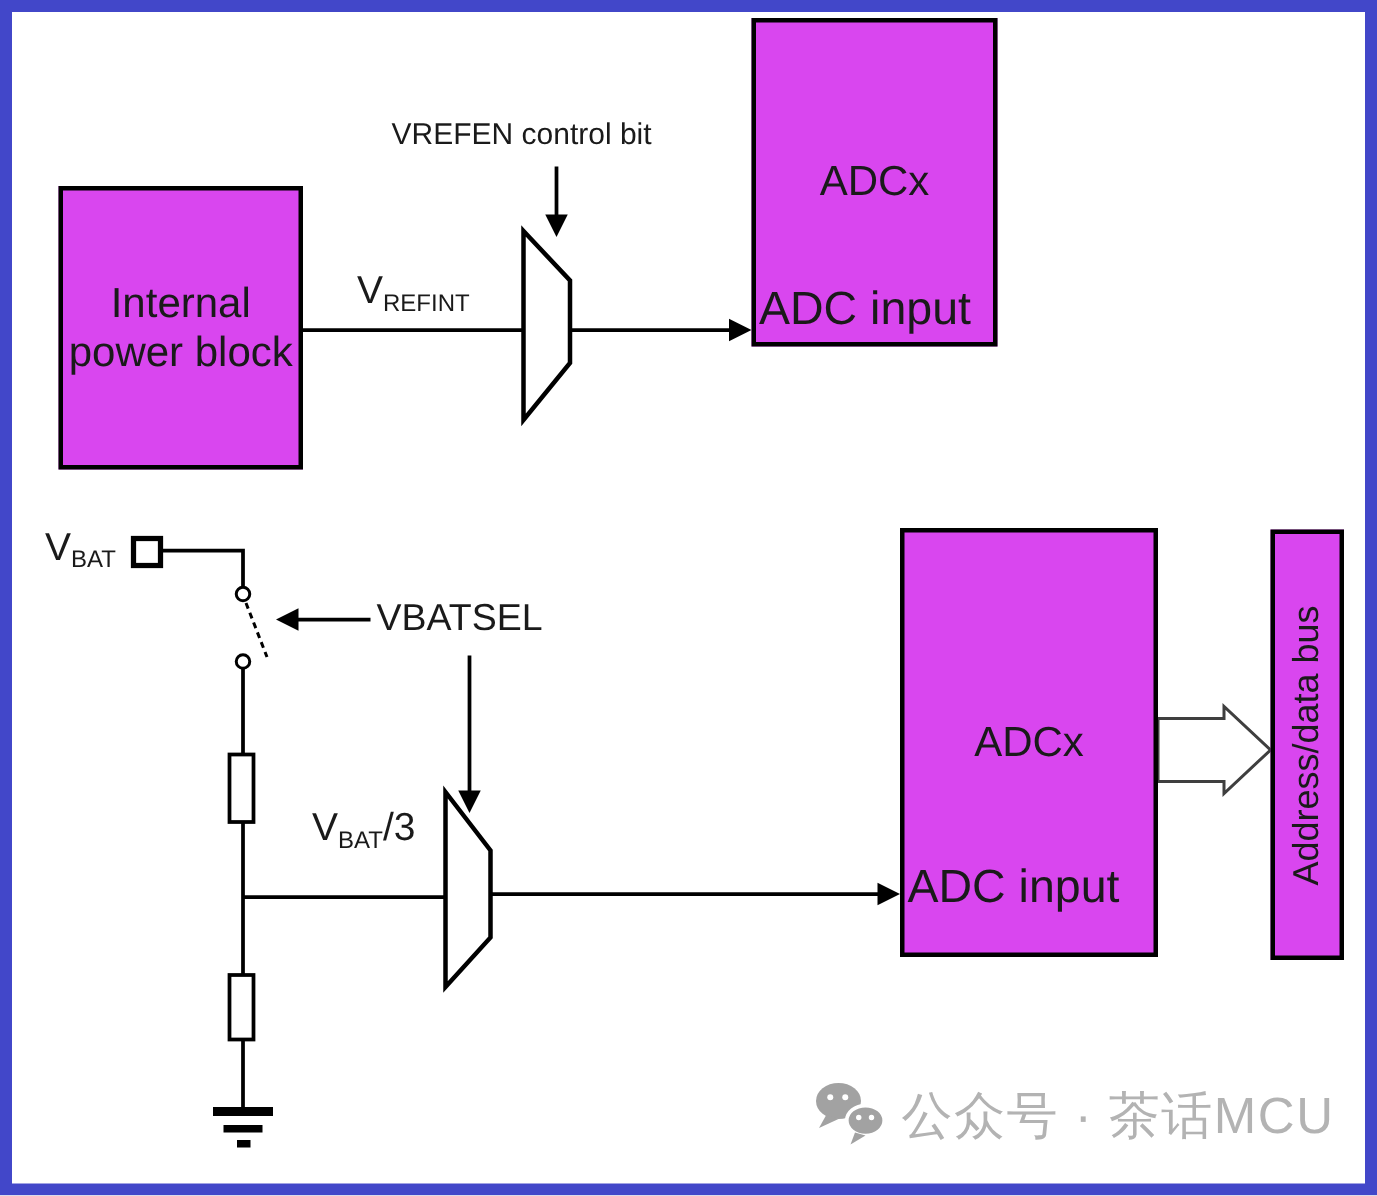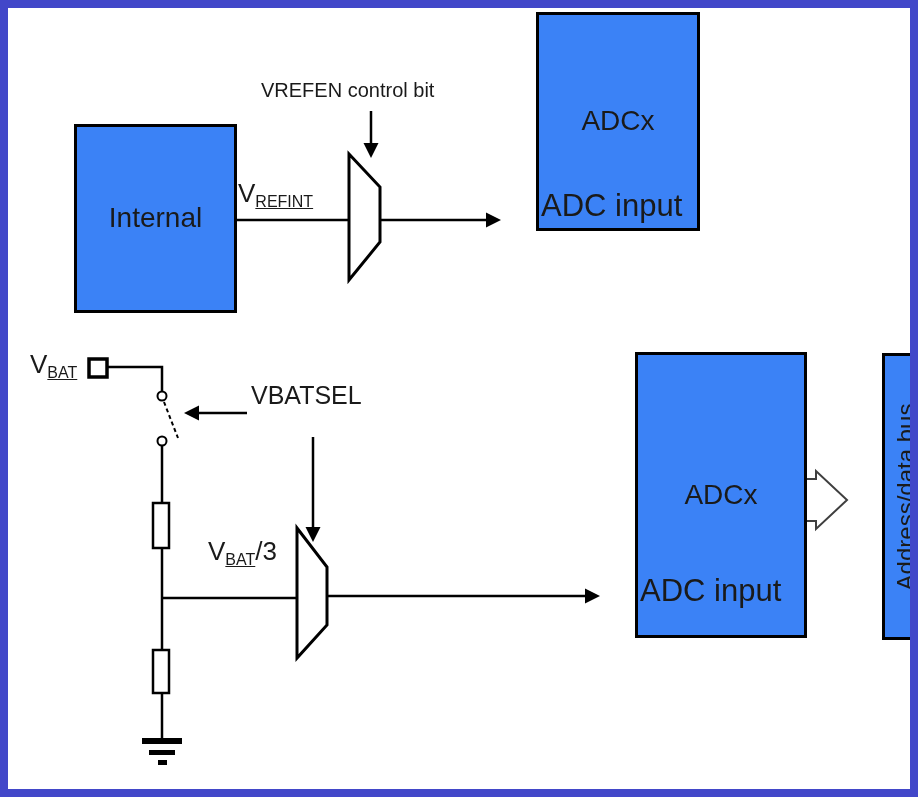--- a/index.html
+++ b/index.html
@@ -14,44 +14,43 @@
   #frame{
     position:absolute;inset:0;
     border:8px solid #4247c9;
     pointer-events:none;
     z-index:50;
   }
   #wires{position:absolute;left:0;top:0;z-index:1;}
   .box{
     position:absolute;
     border:3px solid #000;
-    background:#3b82f6;
+    background:#d946ef;
     box-sizing:border-box;
     z-index:5;
-    margin-left:35px;
   }
   .box-title{
     font-size:28px;
     text-align:center;
     line-height:1.16;
   }
   .center-flex{display:flex;align-items:center;justify-content:center;}
   .adc-input{
     position:absolute;
     font-size:31px;
     white-space:nowrap;
   }
   .lbl{
     position:absolute;
     font-size:24px;
     white-space:nowrap;
     z-index:6;
   }
   .vlabel{font-size:26px;}
-  .vlabel .sub{font-size:16px;vertical-align:-5px;text-decoration:underline;}
+  .vlabel .sub{font-size:16px;vertical-align:-5px;}
   #bus-box{display:flex;align-items:center;justify-content:center;}
   #bus-label{
     transform:rotate(-90deg);
     white-space:nowrap;
     font-size:24px;
   }
   #watermark{
     position:absolute;left:539px;top:719px;
     display:flex;align-items:center;
     z-index:8;
@@ -116,52 +115,70 @@
       <rect x="149" y="750" width="26" height="5" fill="#000"></rect>
       <rect x="158" y="760" width="9" height="5" fill="#000"></rect>
     </g>
 
     <polygon points="772,479 816,479 816,471 847,500 816,529 816,521 772,521" fill="#fff" stroke="#3f3f3f" stroke-width="2" stroke-linejoin="miter"></polygon>
   </svg>
 
   <div class="box center-flex" style="left:39px;top:124px;width:163px;height:189px;">
     <div class="box-title">
       <div>Internal</div>
+      <div>power block</div>
     </div>
   </div>
 
   <div class="lbl" style="left:261px;top:79px;font-size:20px;">VREFEN control bit</div>
 
   <div class="lbl vlabel" style="left:238px;top:178px;">
     <span>V</span><span class="sub">REFINT</span>
   </div>
 
   <div class="box" style="left:501px;top:12px;width:164px;height:219px;">
     <div class="center-flex" style="position:absolute;inset:0;">
       <div class="box-title">ADCx</div>
     </div>
     <div class="adc-input" style="left:2px;bottom:4px;">ADC input</div>
   </div>
 
   <div class="lbl vlabel" style="left:18px;top:349px;margin-left:12px;">
     <span>V</span><span class="sub">BAT</span>
   </div>
 
-  <div class="lbl" style="left:251px;top:381px;font-size:25px;">VBATSEL</div>
+  <div class="lbl" style="left:251px;top:398px;font-size:25px;">VBATSEL</div>
 
   <div class="lbl vlabel" style="left:208px;top:536px;">
     <span>V</span><span class="sub">BAT</span><span>/3</span>
   </div>
 
   <div class="box" style="left:600px;top:352px;width:172px;height:286px;">
     <div class="center-flex" style="position:absolute;inset:0;">
       <div class="box-title">ADCx</div>
     </div>
     <div class="adc-input" style="left:2px;bottom:26px;">ADC input</div>
   </div>
 
   <div class="box" id="bus-box" style="left:847px;top:353px;width:49px;height:287px;">
     <span id="bus-label">Address/data bus</span>
   </div>
 
+  <div id="watermark">
+    <svg width="56" height="50" viewBox="0 0 56 50">
+      <g fill="#a2a2a2">
+        <ellipse cx="20" cy="15" rx="15" ry="12"></ellipse>
+        <path d="M12 24 L7 33 L20 27 Z"></path>
+      </g>
+      <circle cx="14.5" cy="12.5" r="2" fill="#fff"></circle>
+      <circle cx="24.5" cy="12.5" r="2" fill="#fff"></circle>
+      <g fill="#a2a2a2" stroke="#fff" stroke-width="2.5">
+        <ellipse cx="38" cy="28" rx="12.5" ry="10"></ellipse>
+      </g>
+      <path d="M31 36 L28 44 L38 38 Z" fill="#a2a2a2"></path>
+      <circle cx="33.5" cy="26" r="1.8" fill="#fff"></circle>
+      <circle cx="42" cy="26" r="1.8" fill="#fff"></circle>
+    </svg>
+    <div id="watermark-text">公众号 · 茶话MCU</div>
+  </div>
 
   <div id="frame"></div>
 </div>
 
 </body></html>

